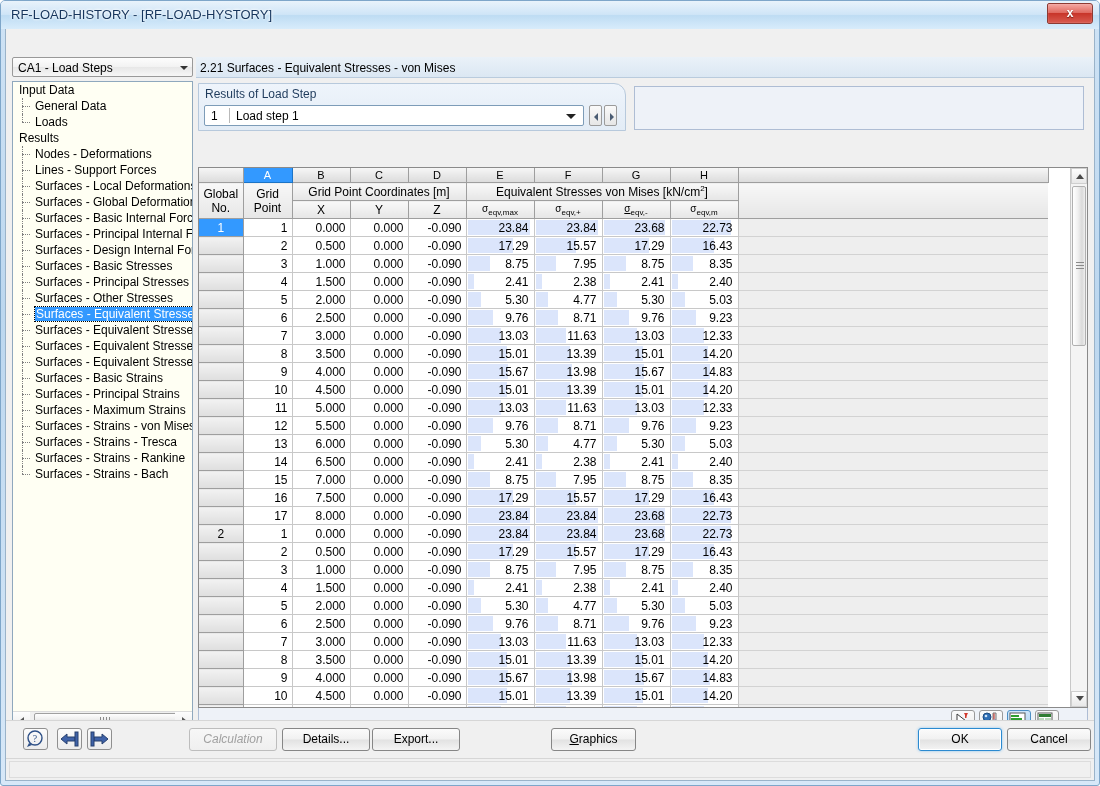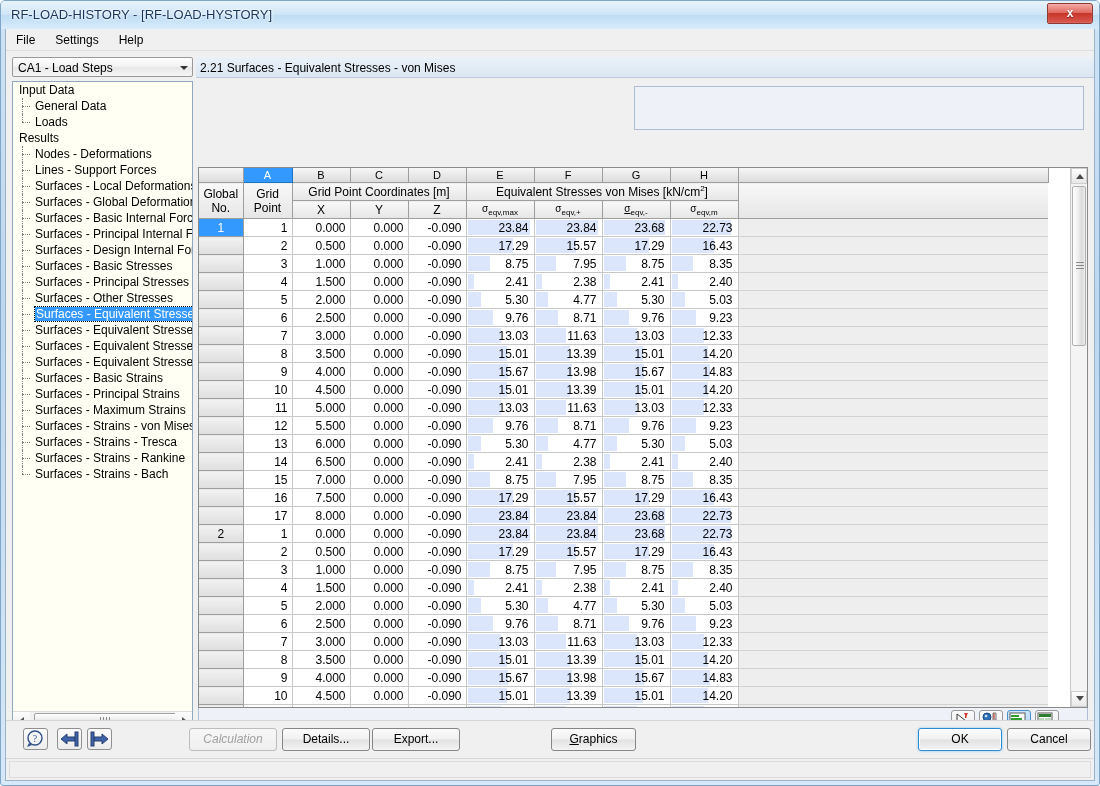--- a/index.html
+++ b/index.html
@@ -325,25 +325,20 @@
 
   <div id="titlebar">
     <div id="title-text">RF-LOAD-HISTORY - [RF-LOAD-HYSTORY]</div>
     <div id="close-btn">
       <div class="x">x</div>
     </div>
   </div>
 
   <div id="client">
 
-    <div id="menubar">
-      <div class="menu-item">File</div>
-      <div class="menu-item">Settings</div>
-      <div class="menu-item">Help</div>
-    </div>
 
     <div id="cbo-module">
       <span class="lbl">CA1 - Load Steps</span>
       <span class="arrow"></span>
     </div>
 
     <div id="section-title">2.21 Surfaces - Equivalent Stresses - von Mises</div>
 
     <div id="tree-panel">
       <div id="tree-scroll">
@@ -379,20 +374,35 @@
           </div>
         <div id="hsb-thumb">
             <div class="grip"></div>
           </div>
         <div class="hsb-arrow right">
             <i></i>
           </div>
       </div>
     </div>
 
+    <div id="ls-group">
+      <div id="ls-caption">Results of Load Step</div>
+      <div id="ls-combo">
+        <span class="num">1</span>
+        <span class="sep"></span>
+        <span class="txt">Load step 1</span>
+        <span class="arrow"></span>
+      </div>
+      <div class="spin-btn prev" style="left:390px">
+          <i></i>
+        </div>
+      <div class="spin-btn next" style="left:405px">
+          <i></i>
+        </div>
+    </div>
 
     <div id="info-panel"></div>
 
     <div id="table-area">
       <table class="grid" id="results-table">
           <colgroup>
             <col style="width: 44px;">
             <col style="width: 49px;">
             <col style="width: 58px;">
             <col style="width: 58px;">

